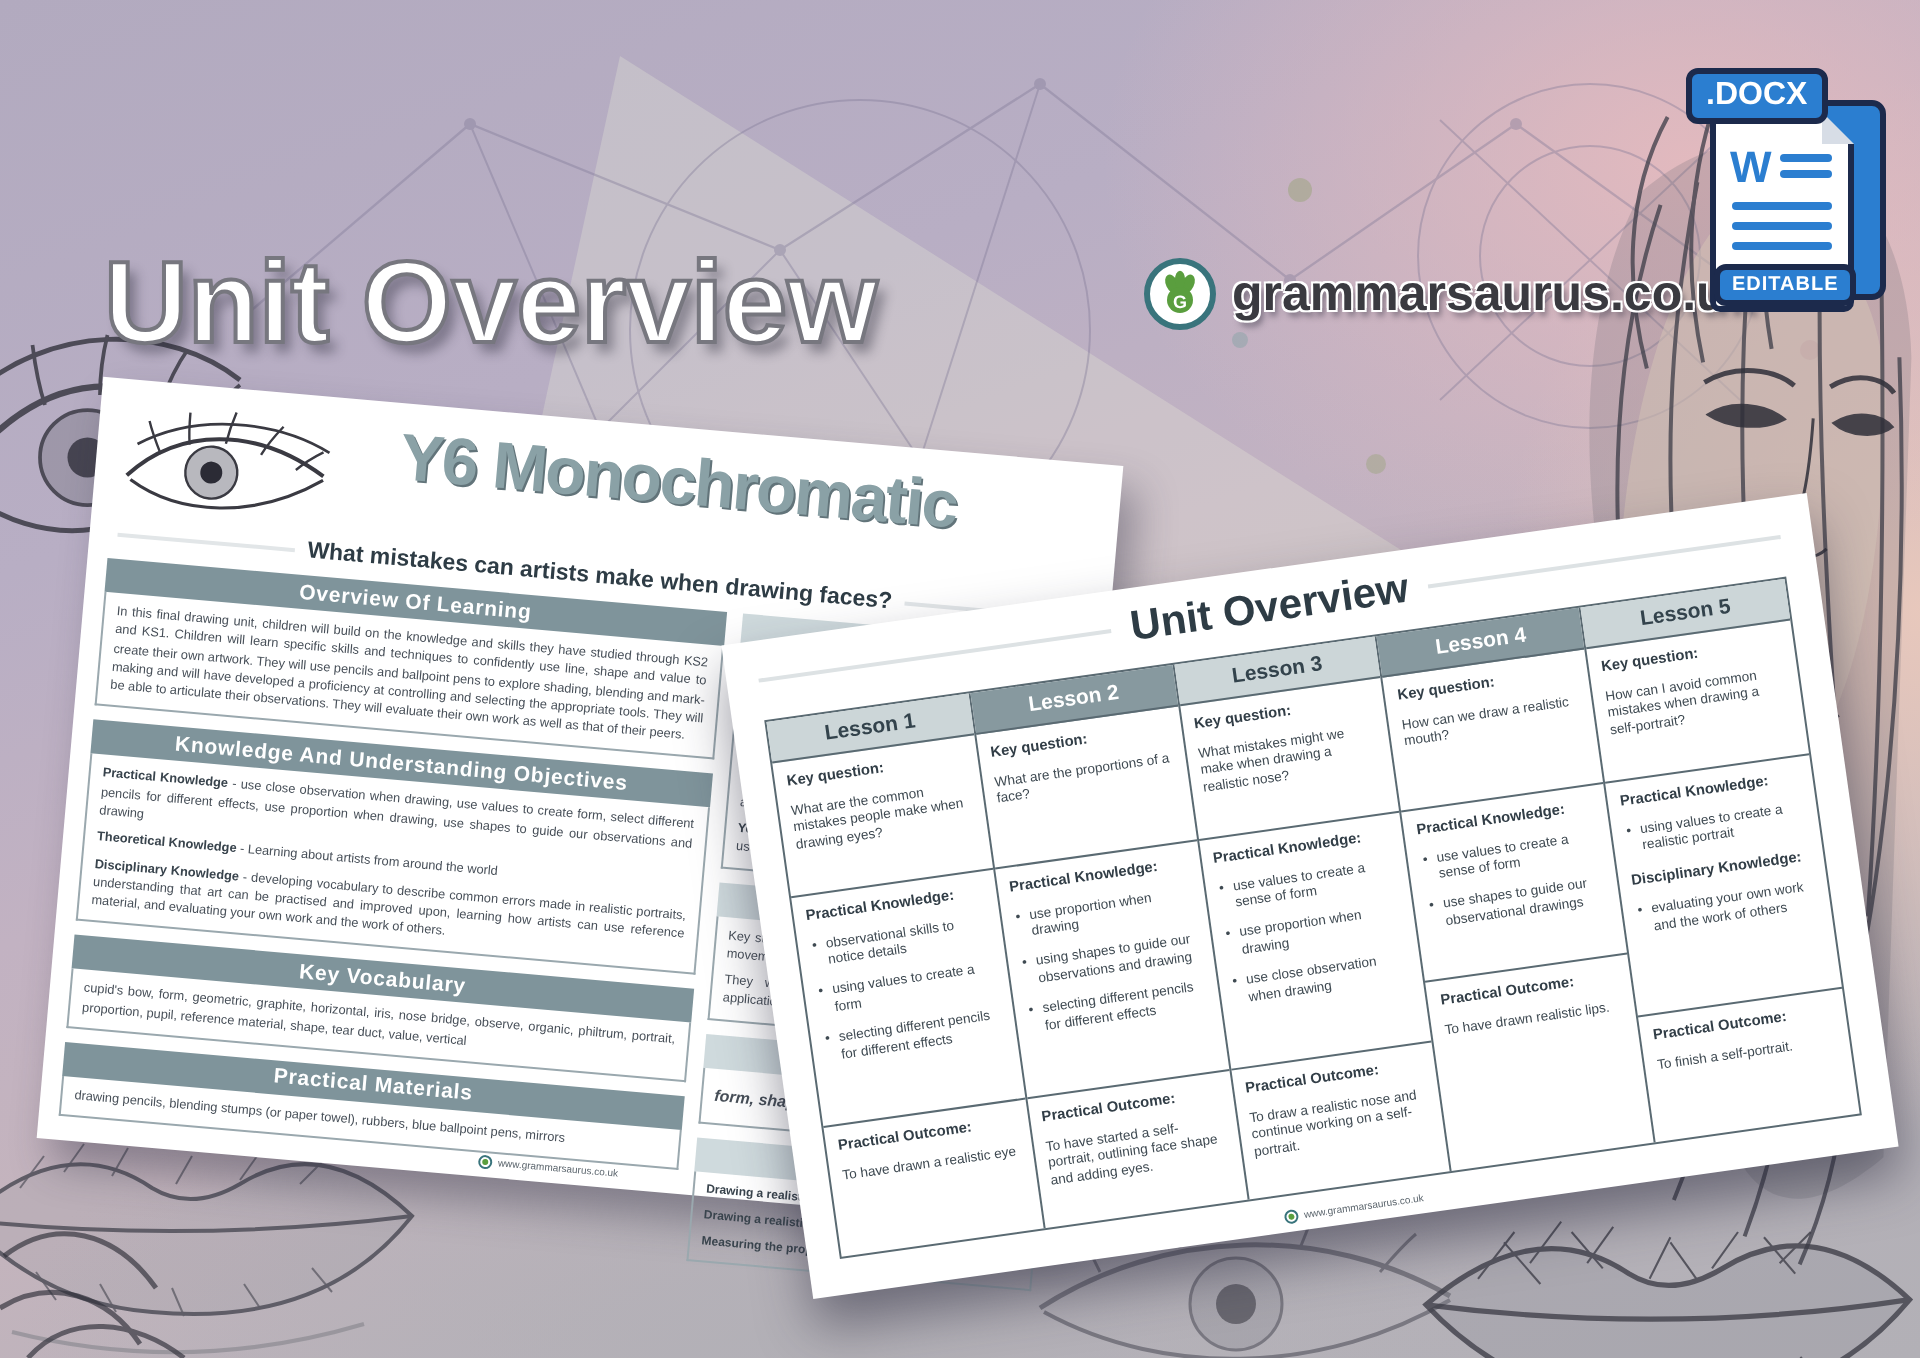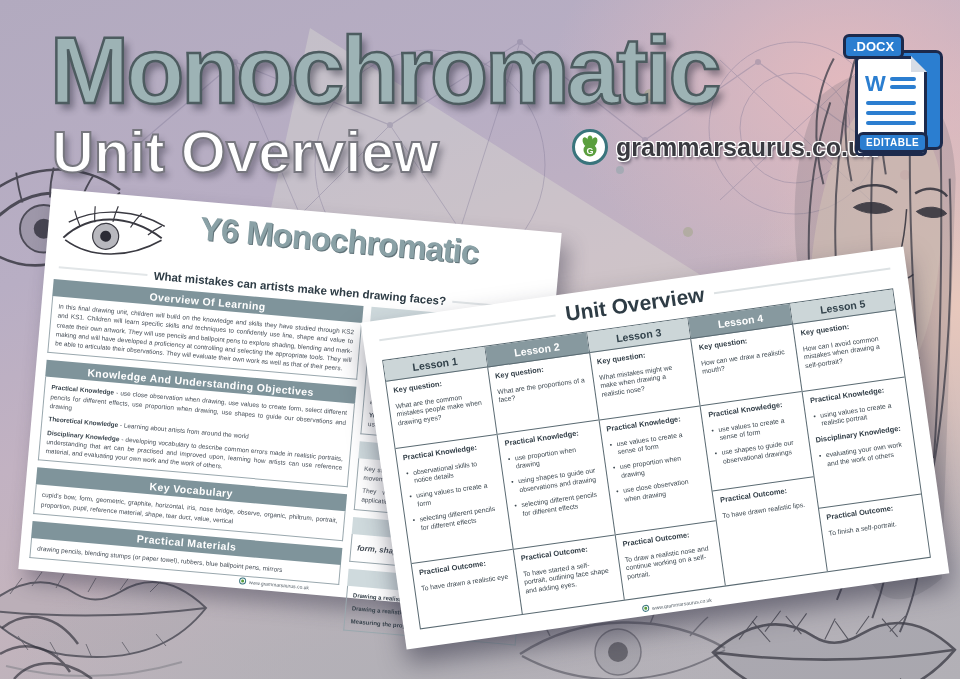--- a/index.html
+++ b/index.html
@@ -29,21 +29,21 @@
   .docx .sheet-back{position:absolute;left:26px;top:14px;width:74px;height:100px;background:#2b7ed0;
     border:3px solid #1c2a4c;border-radius:7px;}
   .docx .sheet-front{position:absolute;left:12px;top:20px;width:72px;height:100px;background:#ffffff;
     border:3px solid #1c2a4c;border-radius:5px;}
   .docx .fold{position:absolute;right:-3px;top:-3px;width:0;height:0;
     border-left:16px solid #d7dde6;border-top:16px solid #2b7ed0;}
   .docx .wmark{position:absolute;left:7px;top:12px;font-size:22px;font-weight:bold;color:#2b7ed0;}
   .docx .ln{position:absolute;height:4px;background:#2b7ed0;border-radius:2px;}
   .docx .pill{position:absolute;background:#2b7ed0;border:3px solid #1c2a4c;border-radius:6px;
     color:#fff;font-weight:bold;text-align:center;}
-  .docx .pill.top{left:0px;top:-2px;font-size:13px;padding:2px 7px;}
+  .docx .pill.top{left:0px;top:-2px;font-size:16px;padding:2px 7px;}
   .docx .pill.bot{left:14px;top:96px;font-size:10px;padding:2px 6px;letter-spacing:.5px;}
   
   .doc{position:absolute;background:#fff;color:#3d4750;}
   .doc-footer{position:absolute;left:0;right:0;bottom:4px;display:flex;justify-content:center;
     align-items:center;gap:3px;font-size:5px;color:#5a646c;}
   .doc-footer .mini-logo{width:7px;height:7px;border-radius:50%;border:1px solid #39747c;
     background:#fff;display:inline-block;position:relative;}
   .doc-footer .mini-logo::after{content:"";position:absolute;left:1px;top:1px;width:3px;height:3px;
     border-radius:50%;background:#5a9e3e;}
   
@@ -427,21 +427,20 @@
           </div>
       </div>
 
     </div>
     <div class="doc-footer">
       <span class="mini-logo"></span>
       <span>www.grammarsaurus.co.uk</span>
     </div>
   </div>
 
-  <div class="main-title">Monochromatic</div>
   <div class="sub-title">Unit Overview</div>
 
   <div class="site">
     <span class="site-badge">
       <svg width="24" height="24" viewBox="0 0 24 24">
         <ellipse cx="8" cy="7" rx="3" ry="5" fill="#5a9e3e" transform="rotate(-25 8 7)"></ellipse>
         <ellipse cx="16" cy="7" rx="3" ry="5" fill="#5a9e3e" transform="rotate(25 16 7)"></ellipse>
         <ellipse cx="12" cy="5" rx="2.6" ry="4.6" fill="#5a9e3e"></ellipse>
         <circle cx="12" cy="15" r="6.5" fill="#5a9e3e"></circle>
         <text x="12" y="19" font-size="9" font-family="Liberation Sans, sans-serif" font-weight="bold" fill="#ffffff" text-anchor="middle">G</text>

